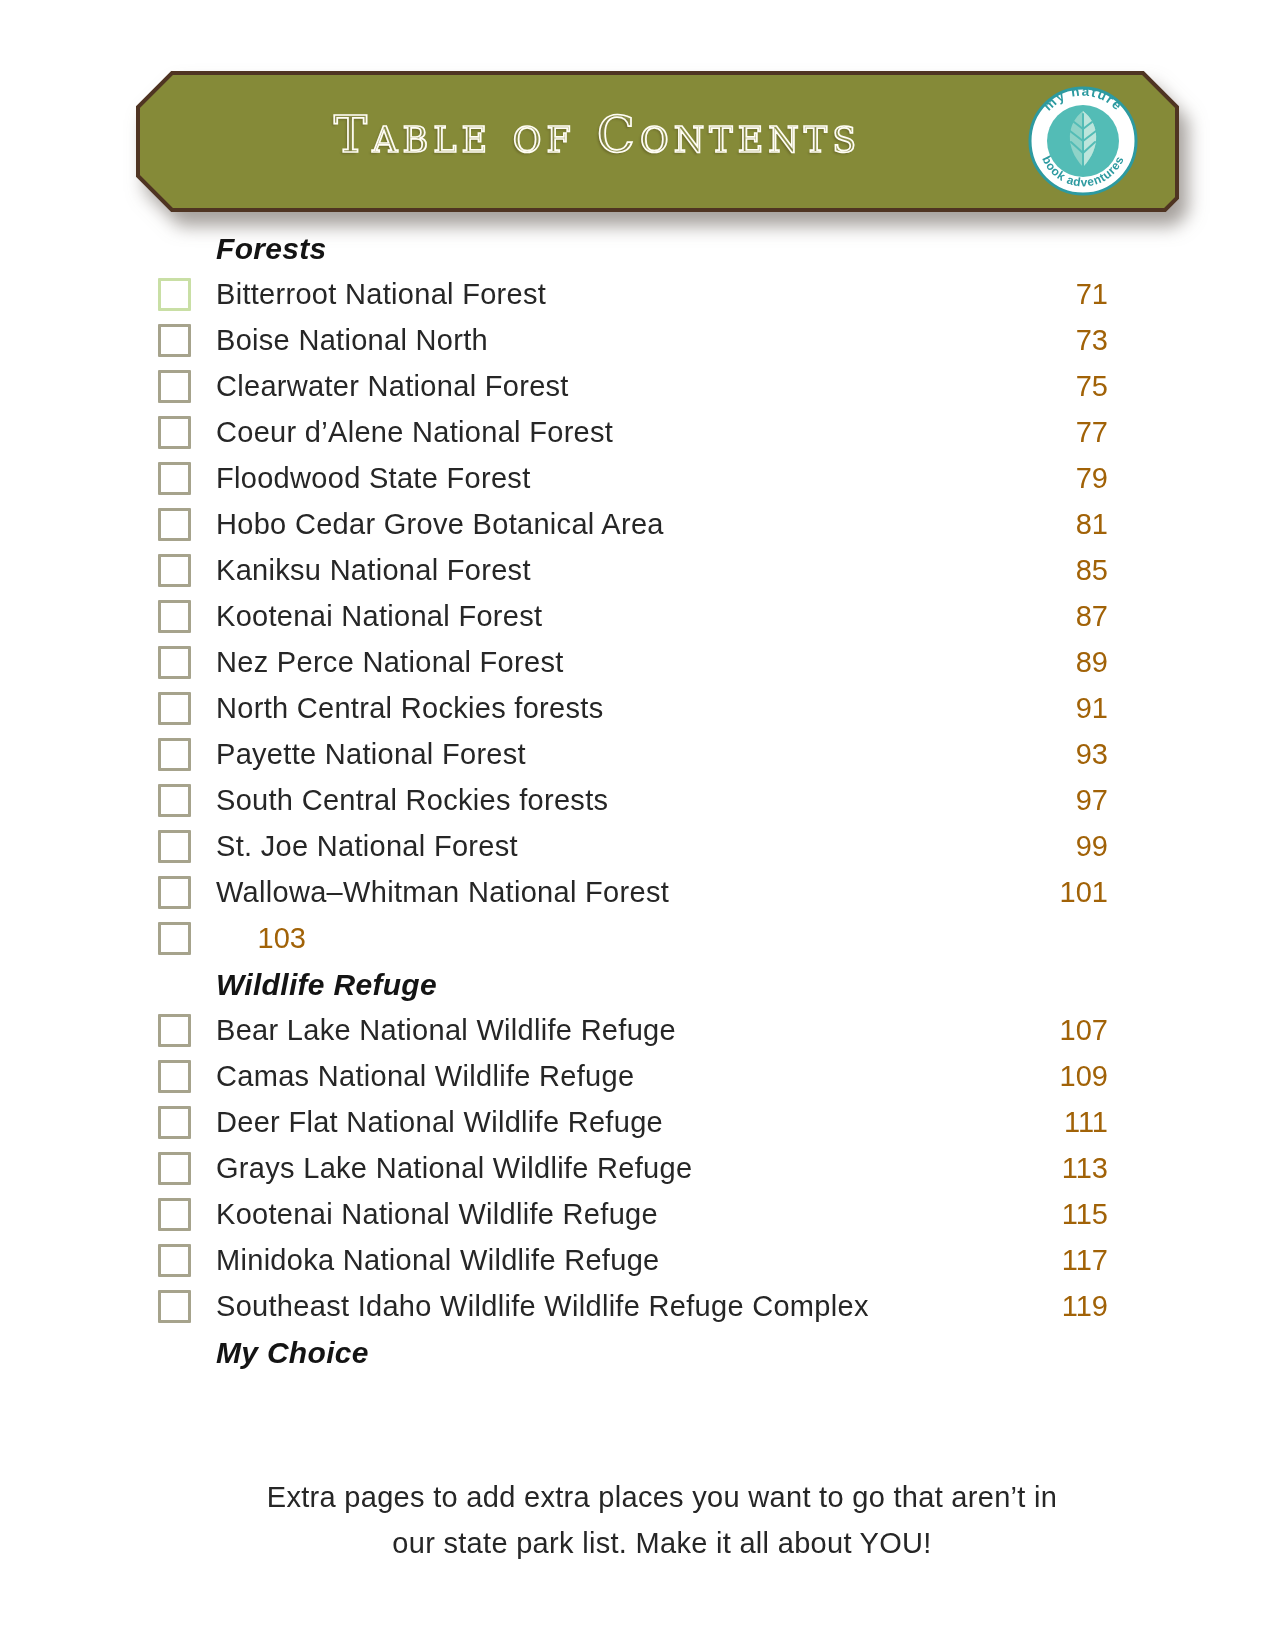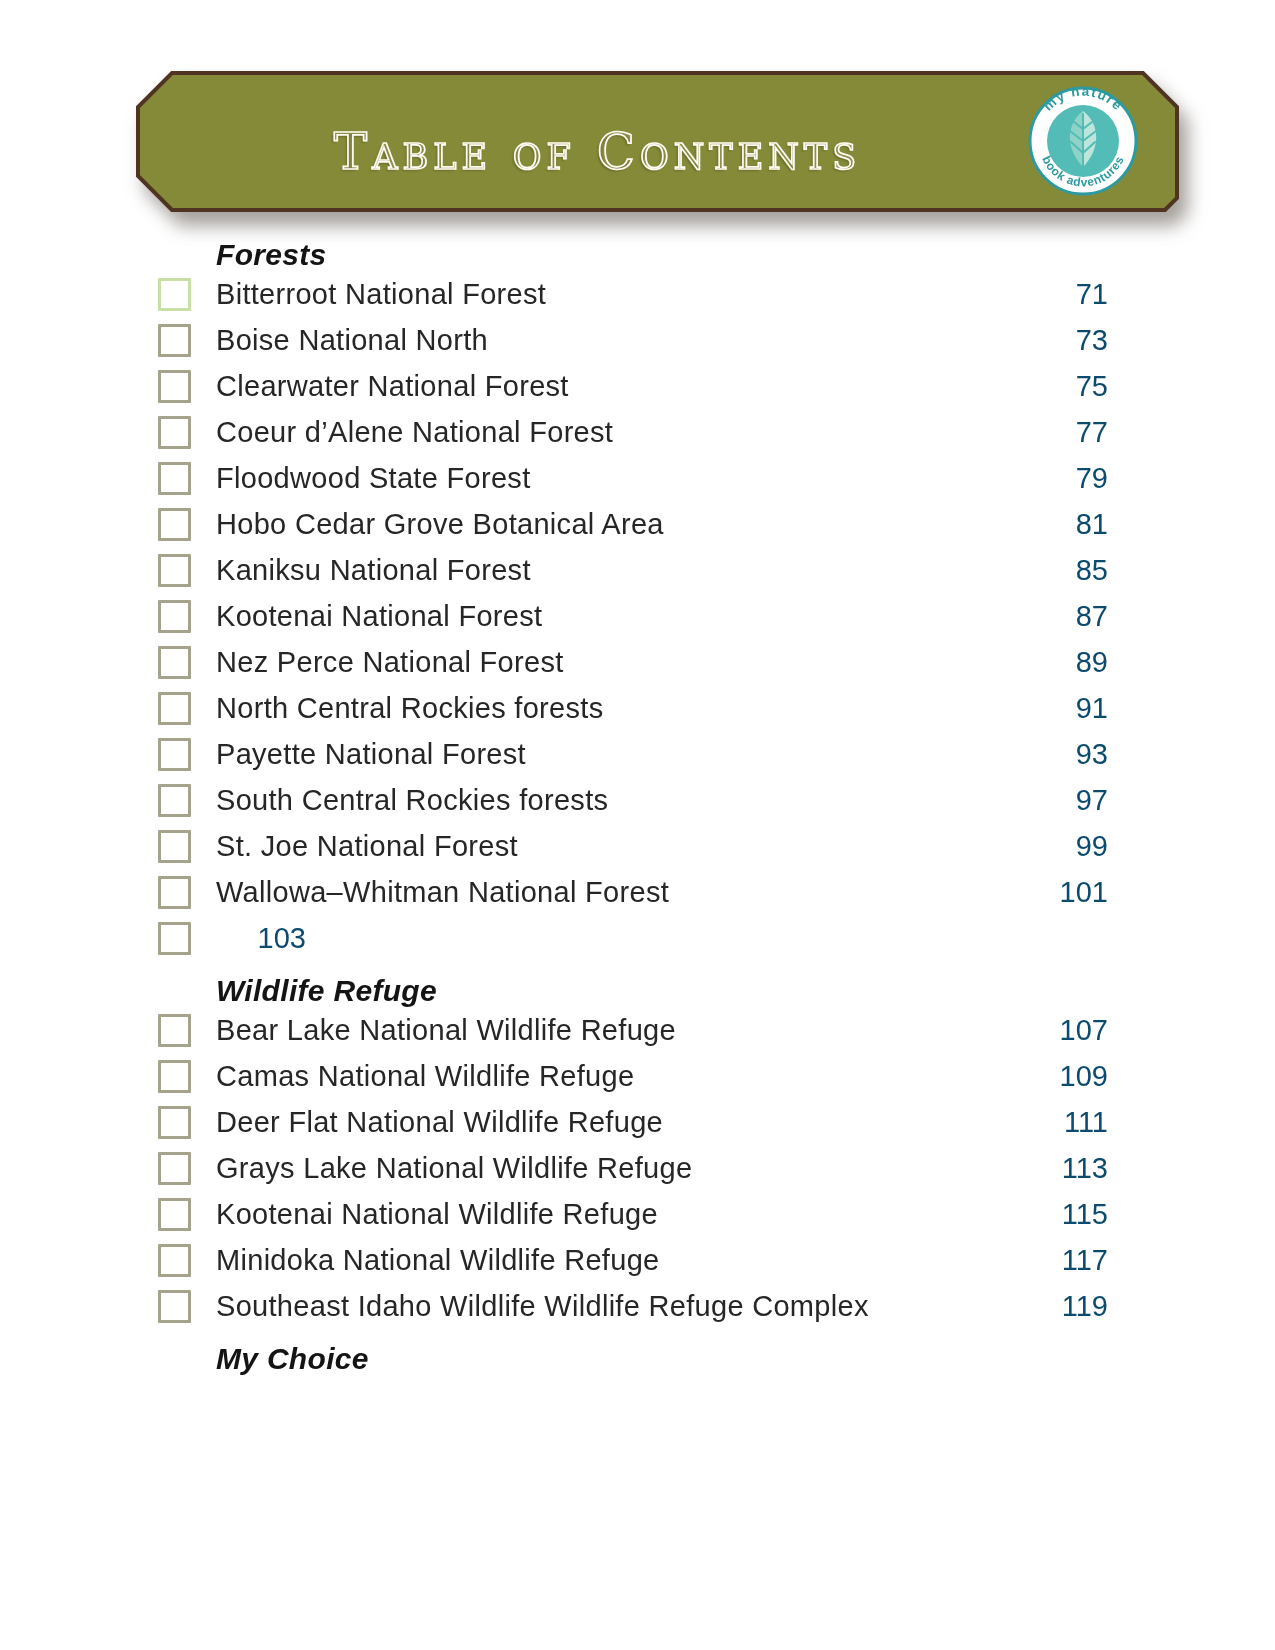--- a/index.html
+++ b/index.html
@@ -11,21 +11,21 @@
     font-family:"Liberation Sans", sans-serif;
     color:#262626;
   }
 
   
   .banner-svg{
     position:absolute;left:136px;top:71px;
     filter:drop-shadow(9px 14px 9px rgba(75,65,58,.5));
   }
   .banner-title-wrap{
-    position:absolute;left:138px;top:83px;width:1039px;height:137px;
+    position:absolute;left:138px;top:66px;width:1039px;height:137px;
     display:flex;align-items:center;justify-content:center;
   }
   .banner-title{
     font-family:"DejaVu Serif","Liberation Serif",serif;
     font-variant:small-caps;
     font-size:50px;
     letter-spacing:5px;
     font-weight:400;
     color:#fffdf5;
     margin-right:120px;
@@ -57,24 +57,24 @@
   .entry-title{
     flex:1;
     font-size:29px;
     letter-spacing:.3px;
     color:#262626;
     white-space:nowrap;
   }
   .entry-page{
     width:90px;text-align:right;
     font-size:29px;
-    color:#0c4a6e;
+    color:#a16207;
   }
   .heading-row{
-    display:flex;align-items:center;
+    display:flex;align-items:flex-start;
     height:46px;
     padding-left:216px;
   }
   .section-heading{
     font-size:30px;
     font-weight:700;
     font-style:italic;
     letter-spacing:.3px;
     color:#141414;
   }
@@ -245,14 +245,18 @@
       <div class="row">
     <span class="checkbox" style="border-color: rgb(166, 163, 140);"></span>
     <span class="entry-title">Southeast Idaho Wildlife Wildlife Refuge Complex</span>
     <span class="entry-page">119</span>
   </div>
       <div class="heading-row">
     <span class="section-heading">My Choice</span>
   </div>
     </div>
 
+  <div class="note">
+    <div class="note-line">Extra pages to add extra places you want to go that aren’t in</div>
+    <div class="note-line">our state park list. Make it all about YOU!</div>
+  </div>
 
 </div>
 
 </body></html>

